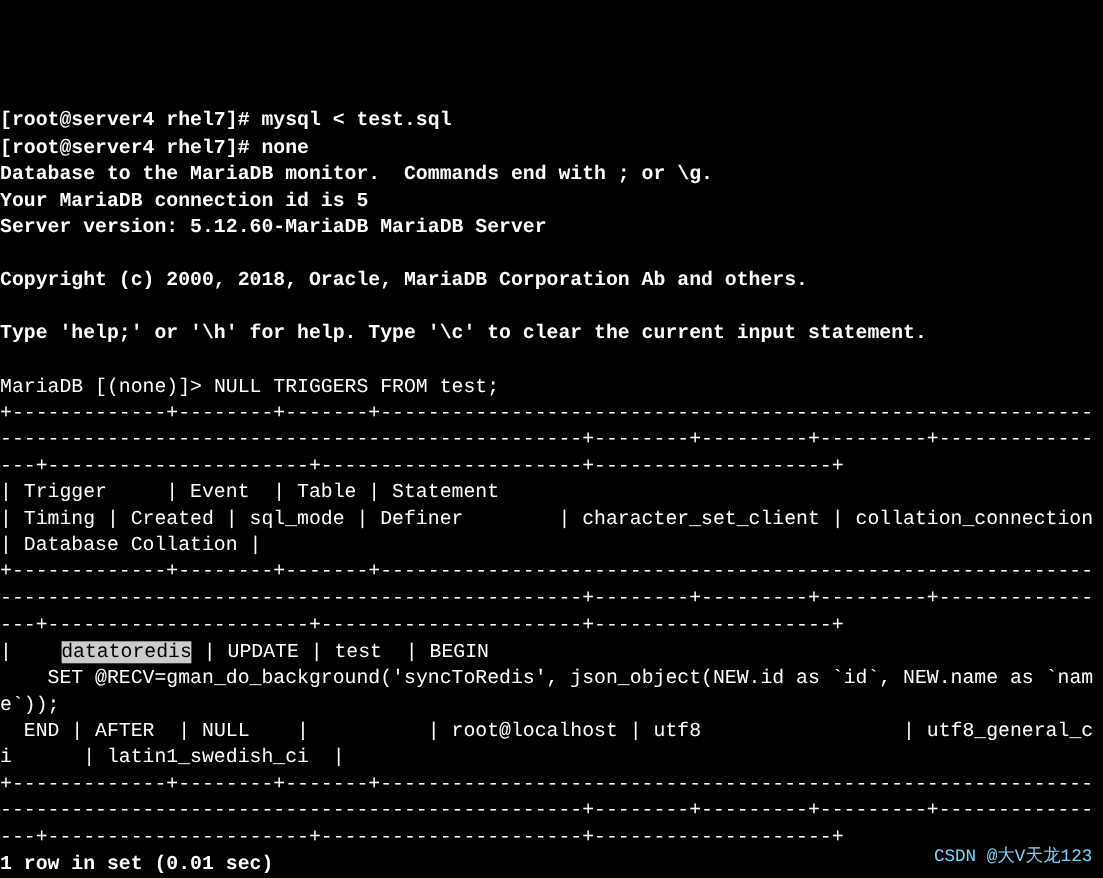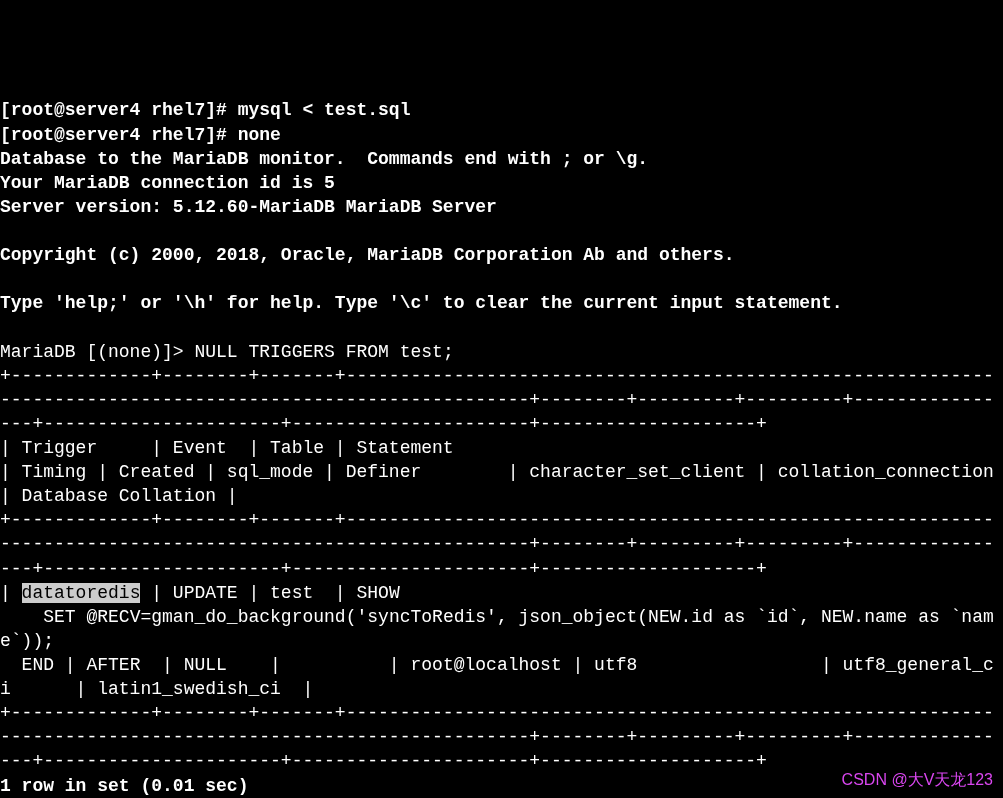--- a/index.html
+++ b/index.html
@@ -22,31 +22,32 @@
       position: relative;
       font-weight: bold;
     }
     .terminal {
       white-space: pre-wrap;
       word-break: break-all;
     }
     .highlight {
       background-color: #cccccc;
       color: #000000;
+      margin-left: 34px;
     }
     .normal-weight {
       font-weight: normal;
     }
     .watermark {
       position: absolute;
       bottom: 8px;
       right: 10px;
-      color: #d946ef;
+      color: #7dd3fc;
       font-size: 16px;
-      font-family: Liberation Sans, sans-serif;
+      font-family: Liberation Mono, monospace;
       font-weight: normal;
     }
   </style>
 </head>
 <body>
 
 
 
 <div class="terminal"><span>[root@server4 rhel7]# </span><span>mysql &lt; test.sql</span>
 <span>[root@server4 rhel7]# </span><span>none</span>
@@ -55,21 +56,21 @@
 <span>Server version: 5.12.60-MariaDB MariaDB Server</span>
 
 <span>Copyright (c) 2000, 2018, Oracle, MariaDB Corporation Ab and others.</span>
 
 <span>Type 'help;' or '\h' for help. Type '\c' to clear the current input statement.</span>
 <span class="normal-weight">
 <span>MariaDB [(none)]&gt; </span><span>NULL TRIGGERS FROM test;</span>
 <span>+-------------+--------+-------+-------------------------------------------------------------------------------------------------------------+--------+---------+---------+----------------+----------------------+----------------------+--------------------+</span>
 <span>| Trigger     | Event  | Table | Statement                                                                                                   | Timing | Created | sql_mode | Definer        | character_set_client | collation_connection | Database Collation |</span>
 <span>+-------------+--------+-------+-------------------------------------------------------------------------------------------------------------+--------+---------+---------+----------------+----------------------+----------------------+--------------------+</span>
-<span>| </span><span class="highlight">datatoredis</span><span> | UPDATE | test  | SHOW</span>
+<span>| </span><span class="highlight">datatoredis</span><span> | UPDATE | test  | BEGIN</span>
 <span>    SET @RECV=gman_do_background('syncToRedis', json_object(NEW.id as `id`, NEW.name as `name`));</span>
 <span>  END | AFTER  | NULL    |          | root@localhost | utf8                 | utf8_general_ci      | latin1_swedish_ci  |</span>
 <span>+-------------+--------+-------+-------------------------------------------------------------------------------------------------------------+--------+---------+---------+----------------+----------------------+----------------------+--------------------+</span></span>
 <span>1 row in set (0.01 sec)</span></div>
 
 <div class="watermark">CSDN @大V天龙123</div>
 
 
 
 

